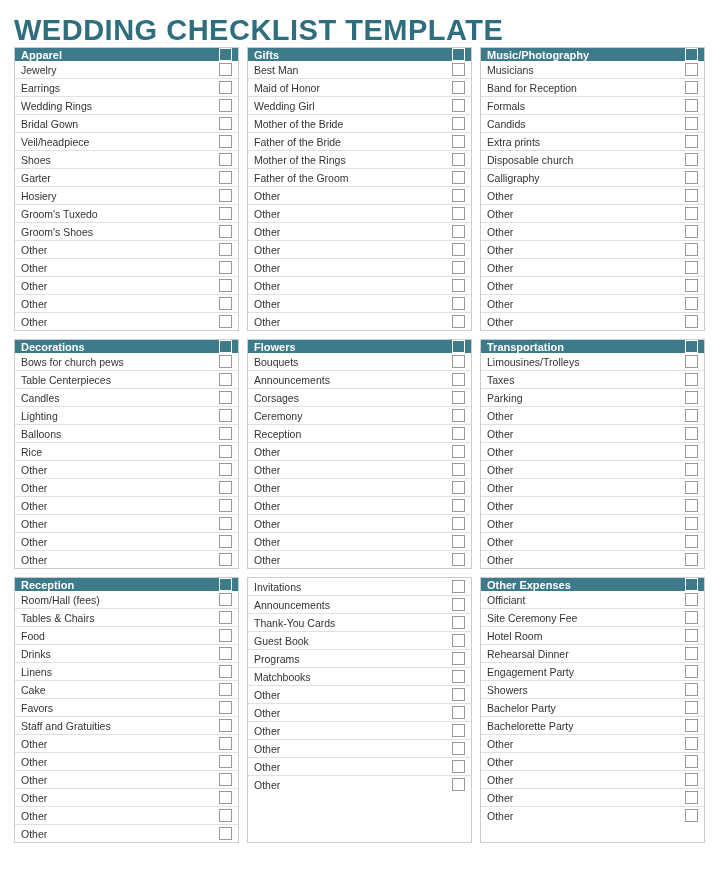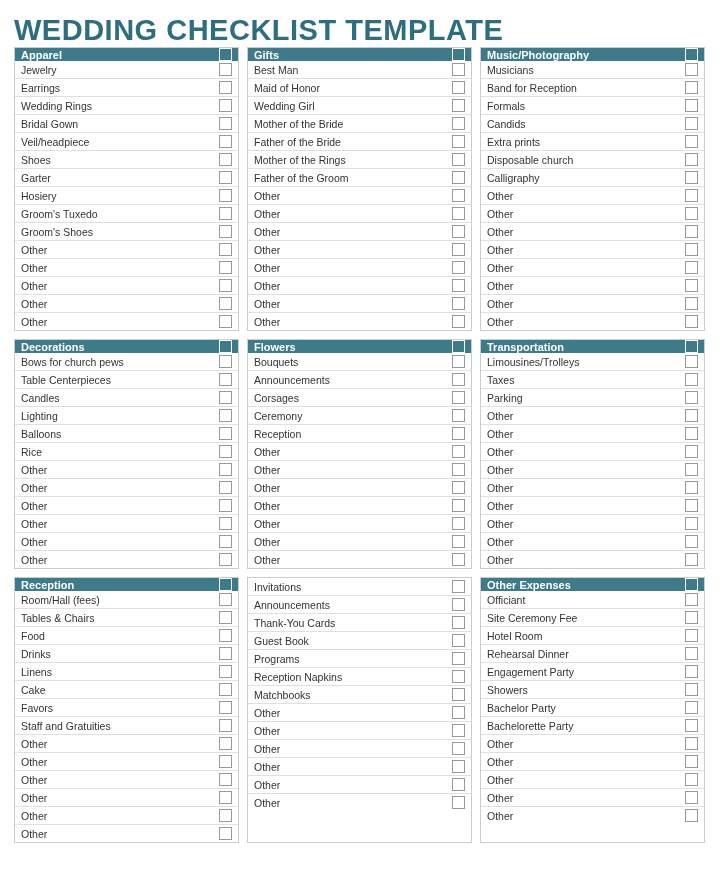--- a/index.html
+++ b/index.html
@@ -510,24 +510,20 @@
       </div>
       <div class="row">
         <span class="row-label">Guest Book</span>
         <span class="row-checkbox"></span>
       </div>
       <div class="row">
         <span class="row-label">Programs</span>
         <span class="row-checkbox"></span>
       </div>
       <div class="row">
-        <span class="row-label">Reception Napkins</span>
-        <span class="row-checkbox"></span>
-      </div>
-      <div class="row">
         <span class="row-label">Matchbooks</span>
         <span class="row-checkbox"></span>
       </div>
       <div class="row">
         <span class="row-label">Other</span>
         <span class="row-checkbox"></span>
       </div>
       <div class="row">
         <span class="row-label">Other</span>
         <span class="row-checkbox"></span>

